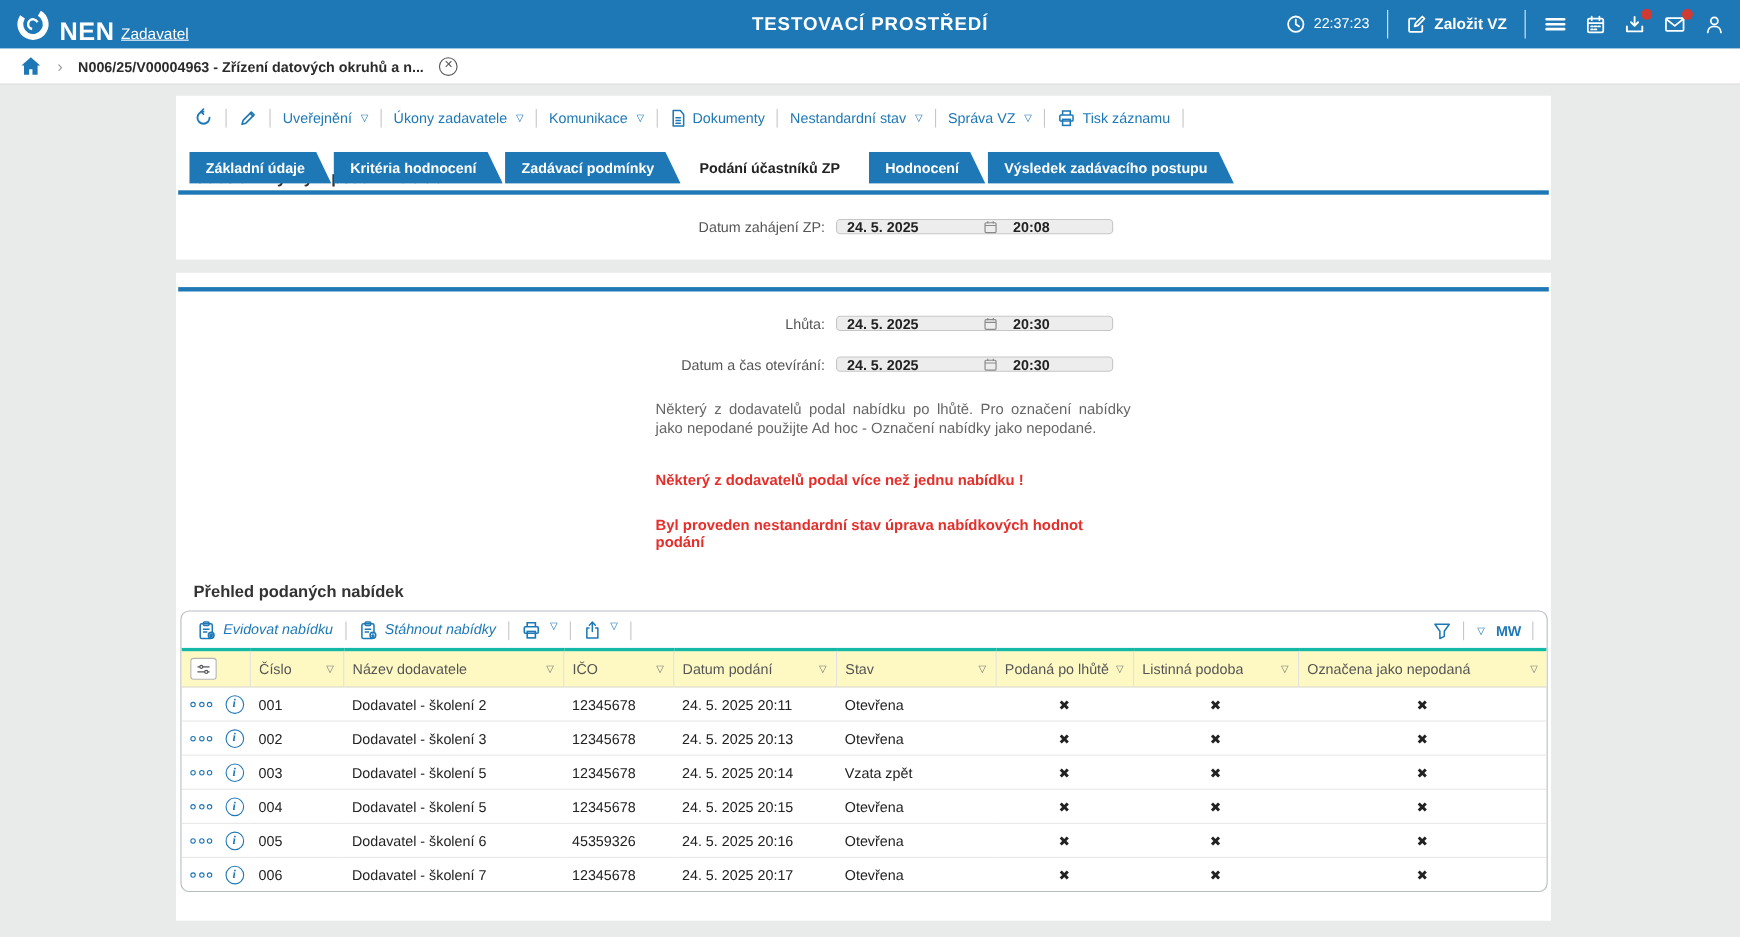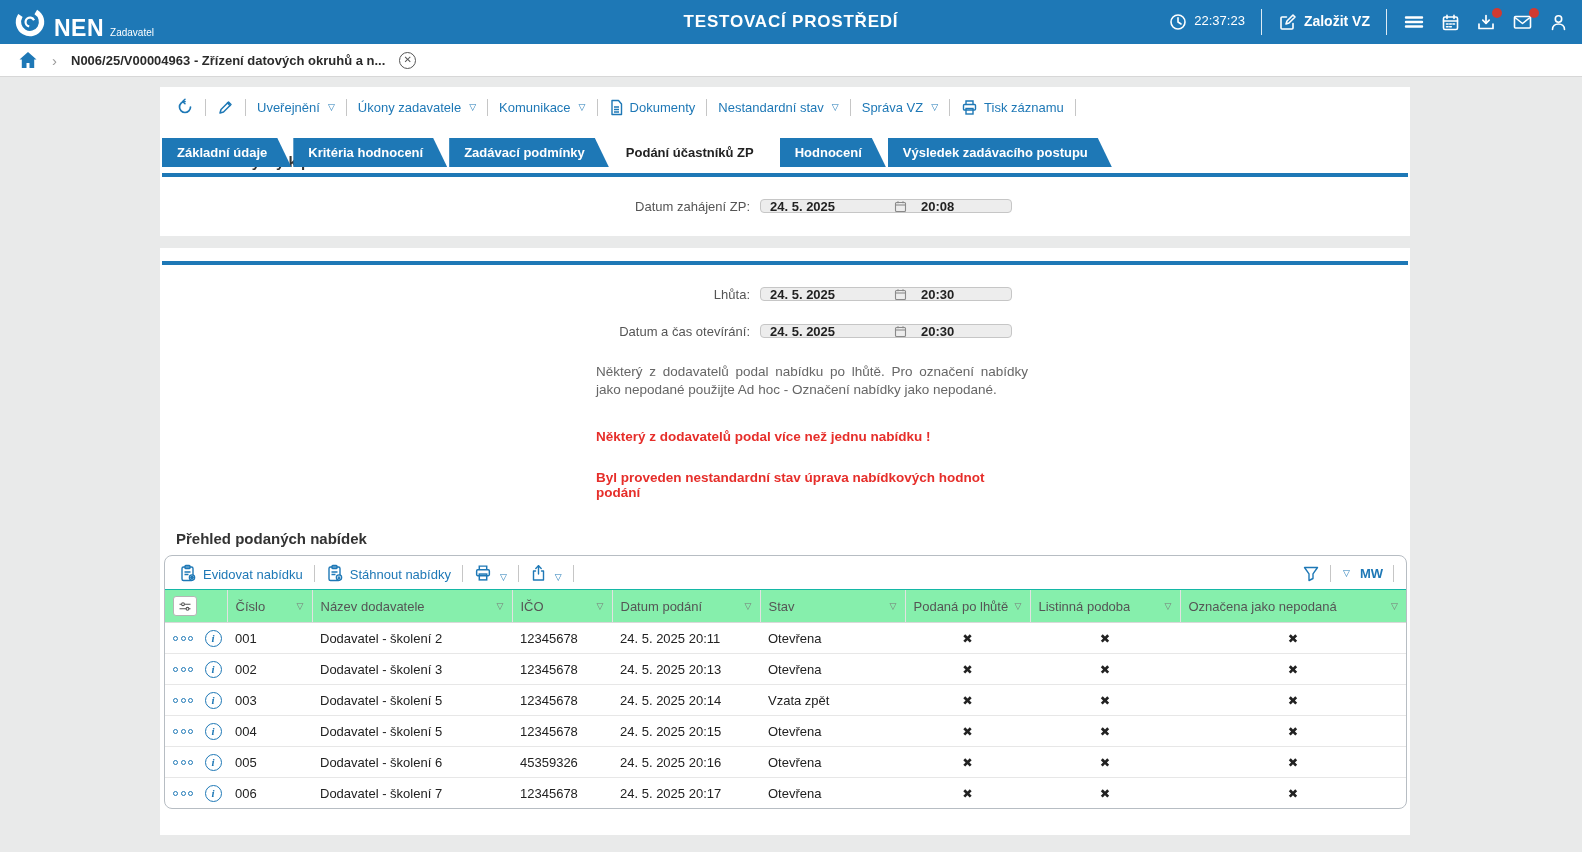--- a/index.html
+++ b/index.html
@@ -11,21 +11,21 @@
   svg { display:block; }
 
   
   .top-header {
     height:44px; background:#1e78b6; color:#fff;
     display:flex; align-items:center; padding:0 14px; position:relative;
   }
   .logo-area { display:flex; align-items:flex-end; gap:8px; }
   .logo-mark { width:32px; height:32px; }
   .logo-text { font-size:23px; font-weight:bold; letter-spacing:.5px; line-height:20px; }
-  .logo-sub { font-size:10px; font-weight:normal; margin:14px 0 0 -2px; }
+  .logo-sub { font-size:14px; font-weight:normal; margin:14px 0 0 -2px;text-decoration:underline; }
   .env-title {
     position:absolute; left:0; right:0; text-align:center;
     font-size:17px; font-weight:bold; letter-spacing:.8px; pointer-events:none;
   }
   .header-right { margin-left:auto; display:flex; align-items:center; gap:16px; z-index:2; }
   .hdr-item { display:flex; align-items:flex-start; gap:7px; }
   .hdr-time { font-size:13px; }
   .hdr-btn-label { font-size:14px; font-weight:bold; }
   .hdr-divider { width:1px; height:26px; background:rgba(255,255,255,.85); }
   .hdr-icon { position:relative; display:inline-flex; }
@@ -56,21 +56,21 @@
   
   .record-toolbar {
     display:flex; align-items:center; padding:11px 16px 6px; color:#1e78b6; font-size:13px;
   }
   .rt-item { display:flex; align-items:center; gap:6px; padding:0 11px; cursor:pointer; white-space:nowrap; }
   .rt-item:first-child { padding-left:0; }
   .rt-sep { width:1px; height:17px; background:#c6c6c6; }
   .dd-arrow { font-size:9px; color:#1e78b6; margin-left:2px; }
 
   
-  .tabs { display:flex; margin-top:16px; position:relative; z-index:2; padding-left:2px; }
+  .tabs { display:flex; margin-top:16px; position:relative; z-index:2; padding-left:12px; }
   .tab {
     background:#1e78b6; color:#fff; font-weight:bold; font-size:13px;
     padding:7px 24px 7px 15px; margin-right:2px; white-space:nowrap; cursor:pointer;
     clip-path: polygon(0 0, calc(100% - 14px) 0, 100% 100%, 0 100%);
   }
   .tab.active { background:#fff; color:#222; }
 
   
   .sec1-title {
     position:relative; z-index:1; margin:-14px 0 0 16px;
@@ -96,28 +96,28 @@
   .offers-title { font-size:15px; font-weight:bold; color:#333; margin:30px 0 0 16px; }
 
   
   .grid-box {
     margin:8px 3px 0 4px; border:1px solid #b7bdc3; border-radius:8px;
     overflow:hidden; background:#fff;
   }
   .grid-toolbar {
     display:flex; align-items:center; padding:8px 12px 7px; color:#1e78b6; font-size:13px;
   }
-  .gt-item { display:flex; align-items:flex-end; gap:6px; padding:0 11px; cursor:pointer; white-space:nowrap; }
+  .gt-item { display:flex; align-items:flex-start; gap:6px; padding:0 11px; cursor:pointer; white-space:nowrap;font-style:italic; }
   .gt-item:first-child { padding-left:2px; }
   .gt-right { margin-left:auto; display:flex; align-items:center; gap:10px; }
   .mw-label { font-weight:bold; color:#1e78b6; }
 
   table.offers { width:100%; border-collapse:collapse; font-size:13px; table-layout:fixed; }
   .offers thead th {
-    background:#86efac; border-top:1px solid #14b8a6; border-bottom:1px solid #d9d9d9;
+    background:#fef9c3; border-top:3px solid #14b8a6; border-bottom:1px solid #d9d9d9;
     font-weight:normal; color:#555; text-align:left; padding:6px 8px; height:33px;
     border-left:1px solid #e2e2e2;
   }
   .offers thead th:first-child { border-left:none; }
   .th-inner { display:flex; align-items:center; justify-content:space-between; gap:4px; overflow:hidden; }
   .th-label { overflow:hidden; text-overflow:ellipsis; white-space:nowrap; }
   .sort-arrow { color:#777; font-size:9px; flex:0 0 auto; }
   .col-settings-btn {
     width:24px; height:20px; border:1px solid #b5b5b5; border-radius:3px; background:#fff;
     display:flex; align-items:center; justify-content:center;

